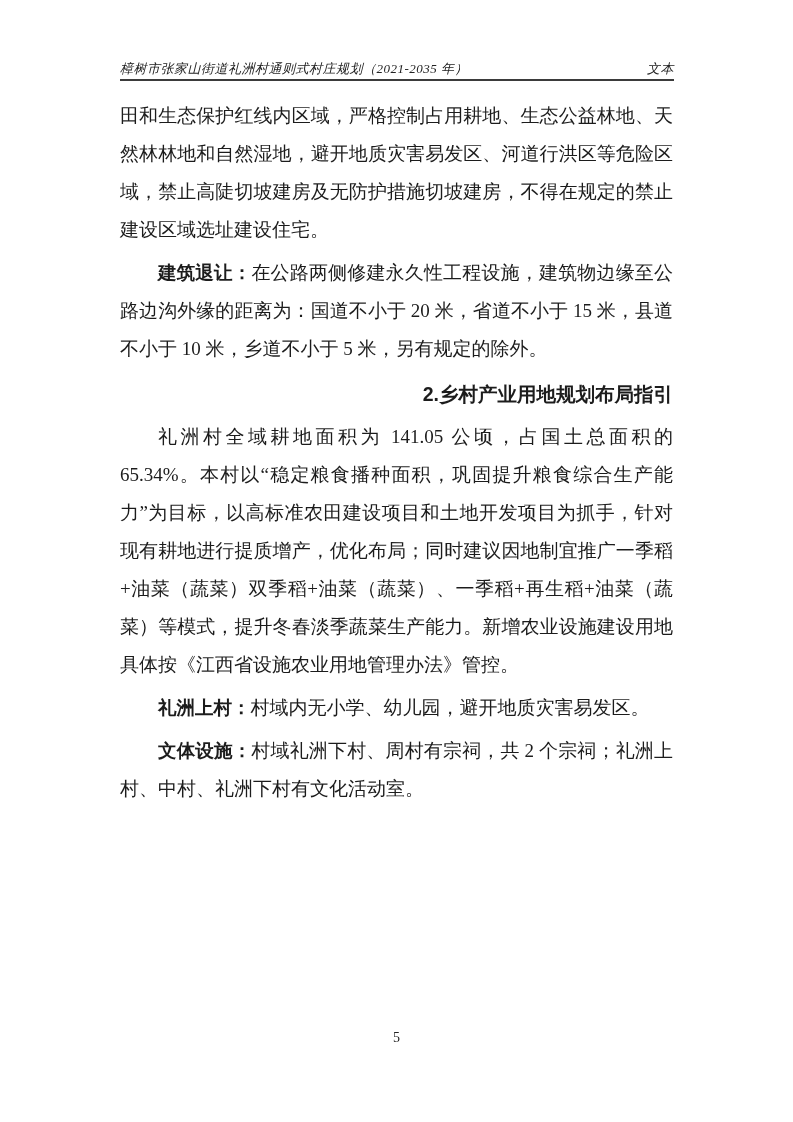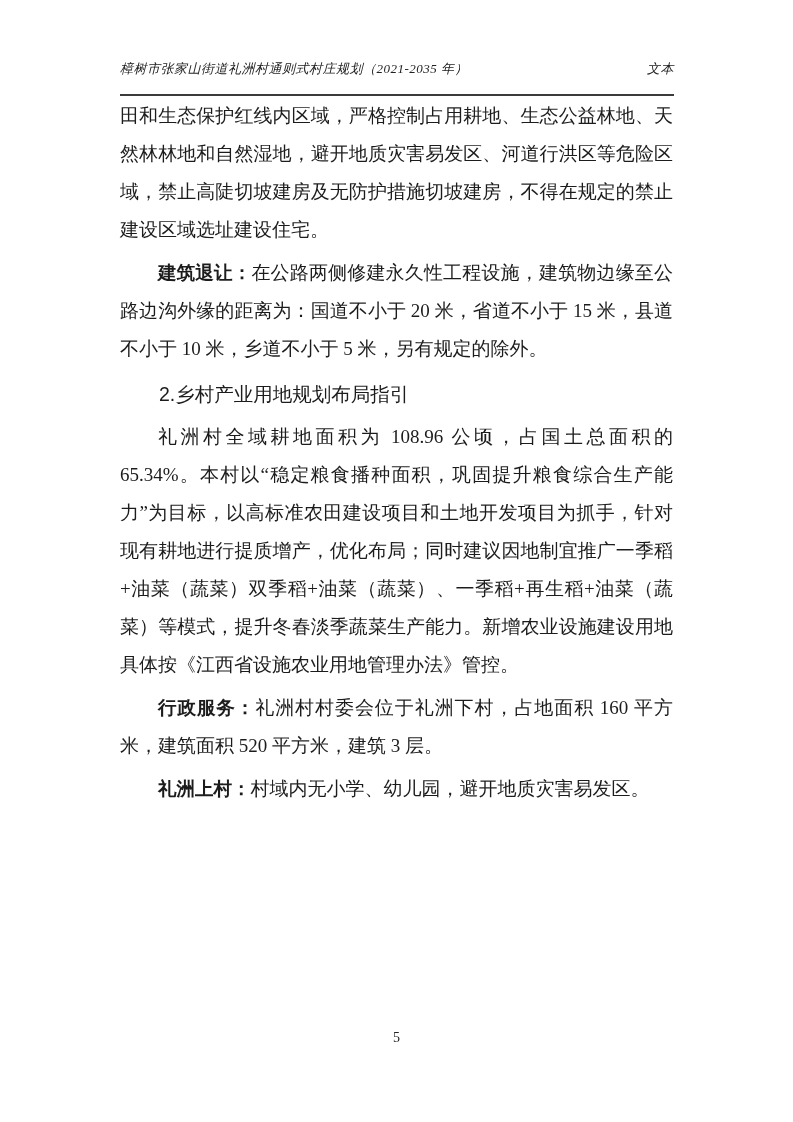--- a/index.html
+++ b/index.html
@@ -23,21 +23,21 @@
     left: 120px;
     width: 554px;
     top: 60px;
     display: flex;
     justify-content: space-between;
     align-items: flex-end;
     font-size: 13px;
     font-style: italic;
     letter-spacing: 0.5px;
     border-bottom: 2px solid #3b3b3b;
-    padding-bottom: 16px;
+    padding-bottom: 1px;
     color: #222;
   }
   .header .hdr-right { white-space: nowrap; margin-left: 24px; }
   
   .content {
     position: absolute;
     left: 120px;
     width: 553px;
     top: 92px;
   }
@@ -50,25 +50,25 @@
   }
   .no-indent { text-indent: 0; font-family: Liberation Serif, serif; }
   .runin-label {
     font-weight: bold;
     font-family: Liberation Serif, serif;
     font-size: 18.5px;
   }
   .heading {
     font-size: 19.5px;
     line-height: 38px;
-    font-weight: normal;
+    font-weight: bold;
     font-family: "Liberation Sans", "DejaVu Sans", sans-serif;
     margin: 7px 0 5px 0;
     text-indent: 2em;
-    text-align: left;
+    text-align: right;
   }
   
   .footer {
     position: absolute;
     left: 0;
     width: 100%;
     top: 1030px;
     text-align: center;
     font-size: 14px;
     color: #222;
@@ -85,28 +85,28 @@
   </div>
 
   <div class="content">
 
     <p class="body-para no-indent">田和生态保护红线内区域，严格控制占用耕地、生态公益林地、天然林林地和自然湿地，避开地质灾害易发区、河道行洪区等危险区域，禁止高陡切坡建房及无防护措施切坡建房，不得在规定的禁止建设区域选址建设住宅。</p>
 
     <p class="body-para"><span class="runin-label">建筑退让：</span><span>在公路两侧修建永久性工程设施，建筑物边缘至公路边沟外缘的距离为：国道不小于 20 米，省道不小于 15 米，县道不小于 10 米，乡道不小于 5 米，另有规定的除外。</span></p>
 
     <h2 class="heading">2.乡村产业用地规划布局指引</h2>
 
-    <p class="body-para">礼洲村全域耕地面积为 108.96 公顷，占国土总面积的 65.34%。本村以“稳定粮食播种面积，巩固提升粮食综合生产能力”为目标，以高标准农田建设项目和土地开发项目为抓手，针对现有耕地进行提质增产，优化布局；同时建议因地制宜推广一季稻+油菜（蔬菜）双季稻+油菜（蔬菜）、一季稻+再生稻+油菜（蔬菜）等模式，提升冬春淡季蔬菜生产能力。新增农业设施建设用地具体按《江西省设施农业用地管理办法》管控。</p>
+    <p class="body-para">礼洲村全域耕地面积为 141.05 公顷，占国土总面积的 65.34%。本村以“稳定粮食播种面积，巩固提升粮食综合生产能力”为目标，以高标准农田建设项目和土地开发项目为抓手，针对现有耕地进行提质增产，优化布局；同时建议因地制宜推广一季稻+油菜（蔬菜）双季稻+油菜（蔬菜）、一季稻+再生稻+油菜（蔬菜）等模式，提升冬春淡季蔬菜生产能力。新增农业设施建设用地具体按《江西省设施农业用地管理办法》管控。</p>
 
 
 
-    <p class="body-para"><span class="runin-label">行政服务：</span><span>礼洲村村委会位于礼洲下村，占地面积 160 平方米，建筑面积 520 平方米，建筑 3 层。</span></p>
 
     <p class="body-para"><span class="runin-label">礼洲上村：</span><span>村域内无小学、幼儿园，避开地质灾害易发区。</span></p>
 
+    <p class="body-para"><span class="runin-label">文体设施：</span><span>村域礼洲下村、周村有宗祠，共 2 个宗祠；礼洲上村、中村、礼洲下村有文化活动室。</span></p>
 
   </div>
 
   <div class="footer">
     <span>5</span>
   </div>
 
 </div>
 
 </body></html>

